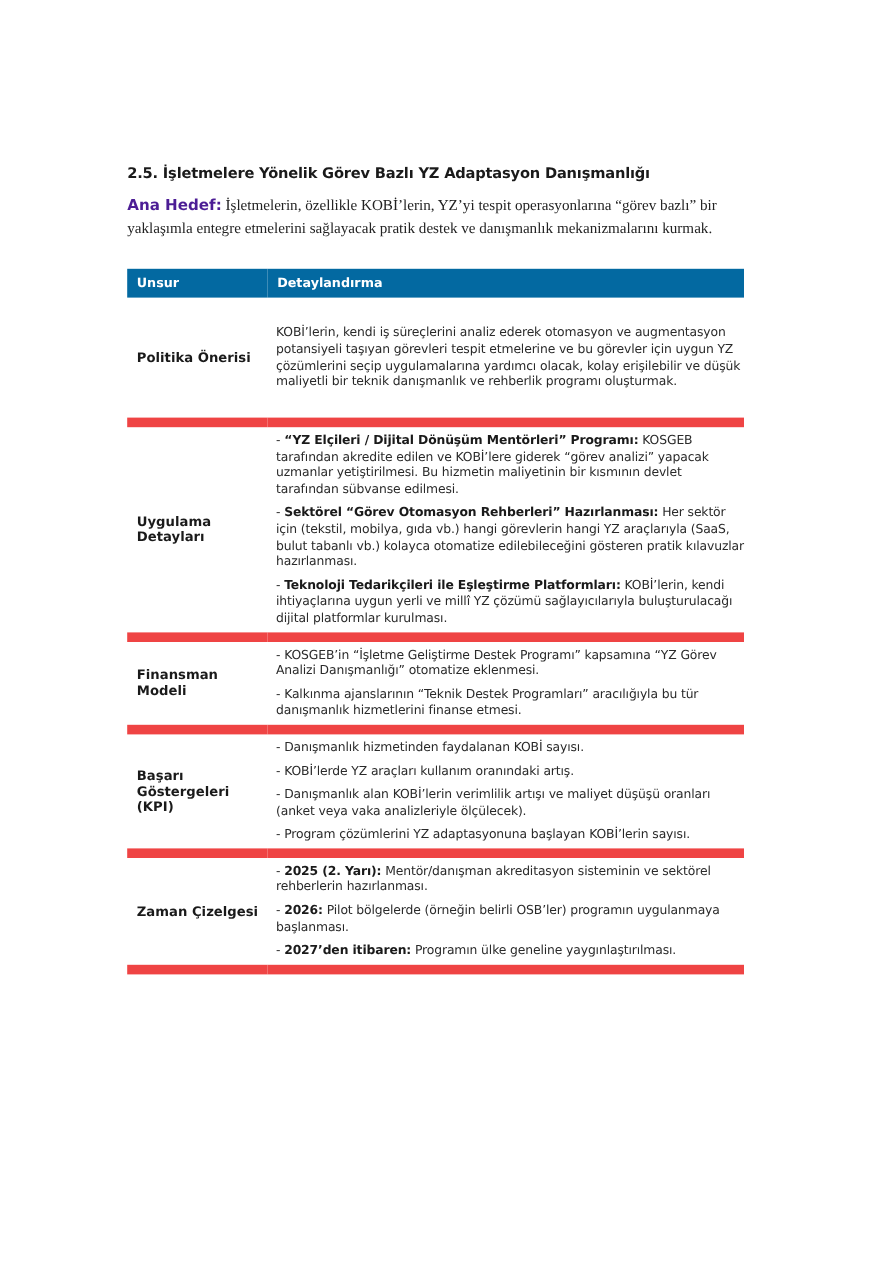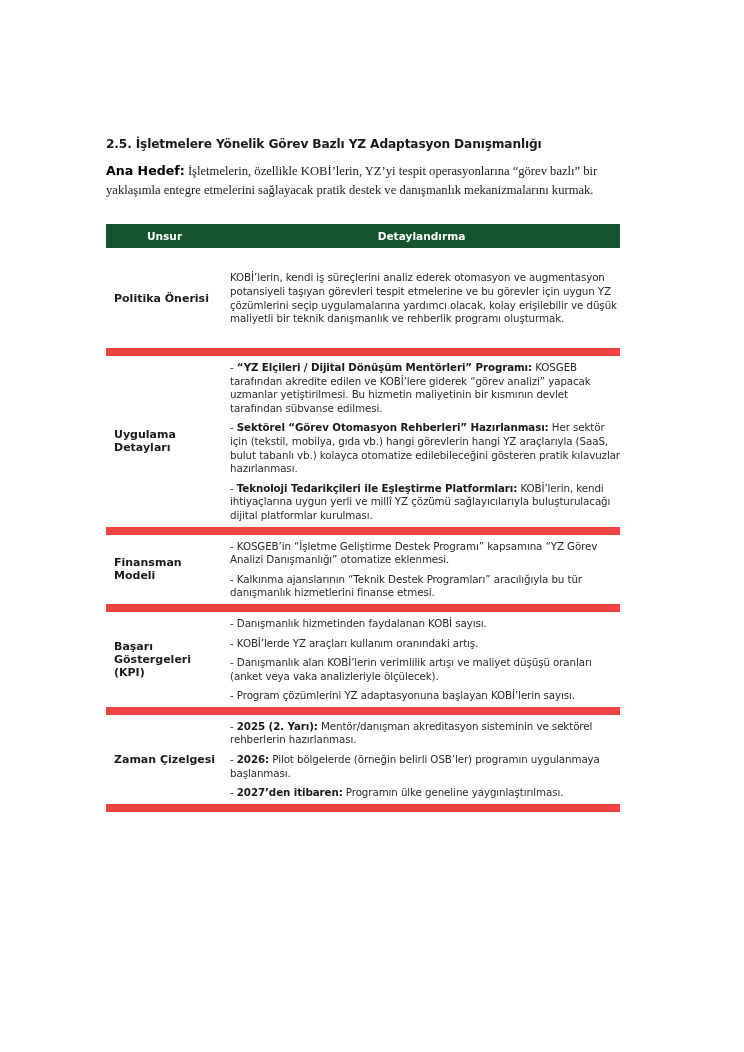--- a/index.html
+++ b/index.html
@@ -40,37 +40,37 @@
       margin: 0;
       font-family: "Liberation Serif", serif;
       font-size: 12.6px;
       line-height: 19px;
       color: #222;
     }
     .goal .goal-label {
       font-family: "DejaVu Sans", sans-serif;
       font-weight: bold;
       font-size: 12.6px;
-      color: #000000;
+      color: #4c1d95;
       text-align: center;
     }
     table.policy {
       position: absolute;
       top: 224px;
       left: 0;
       width: 514px;
       border-collapse: collapse;
       font-family: "DejaVu Sans", sans-serif;
       font-size: 10.3px;
       color: #2a2a2a;
     }
     table.policy thead th {
-      background: #14532d;
+      background: #0369a1;
       color: #ffffff;
-      text-align: center;
+      text-align: left;
       font-weight: bold;
       font-size: 10.6px;
       height: 24px;
       padding: 0 8px;
       vertical-align: middle;
     }
     table.policy thead th.col-key { width: 101px; }
     table.policy td {
       border-bottom: 8px solid #ef4444;
       vertical-align: middle;

